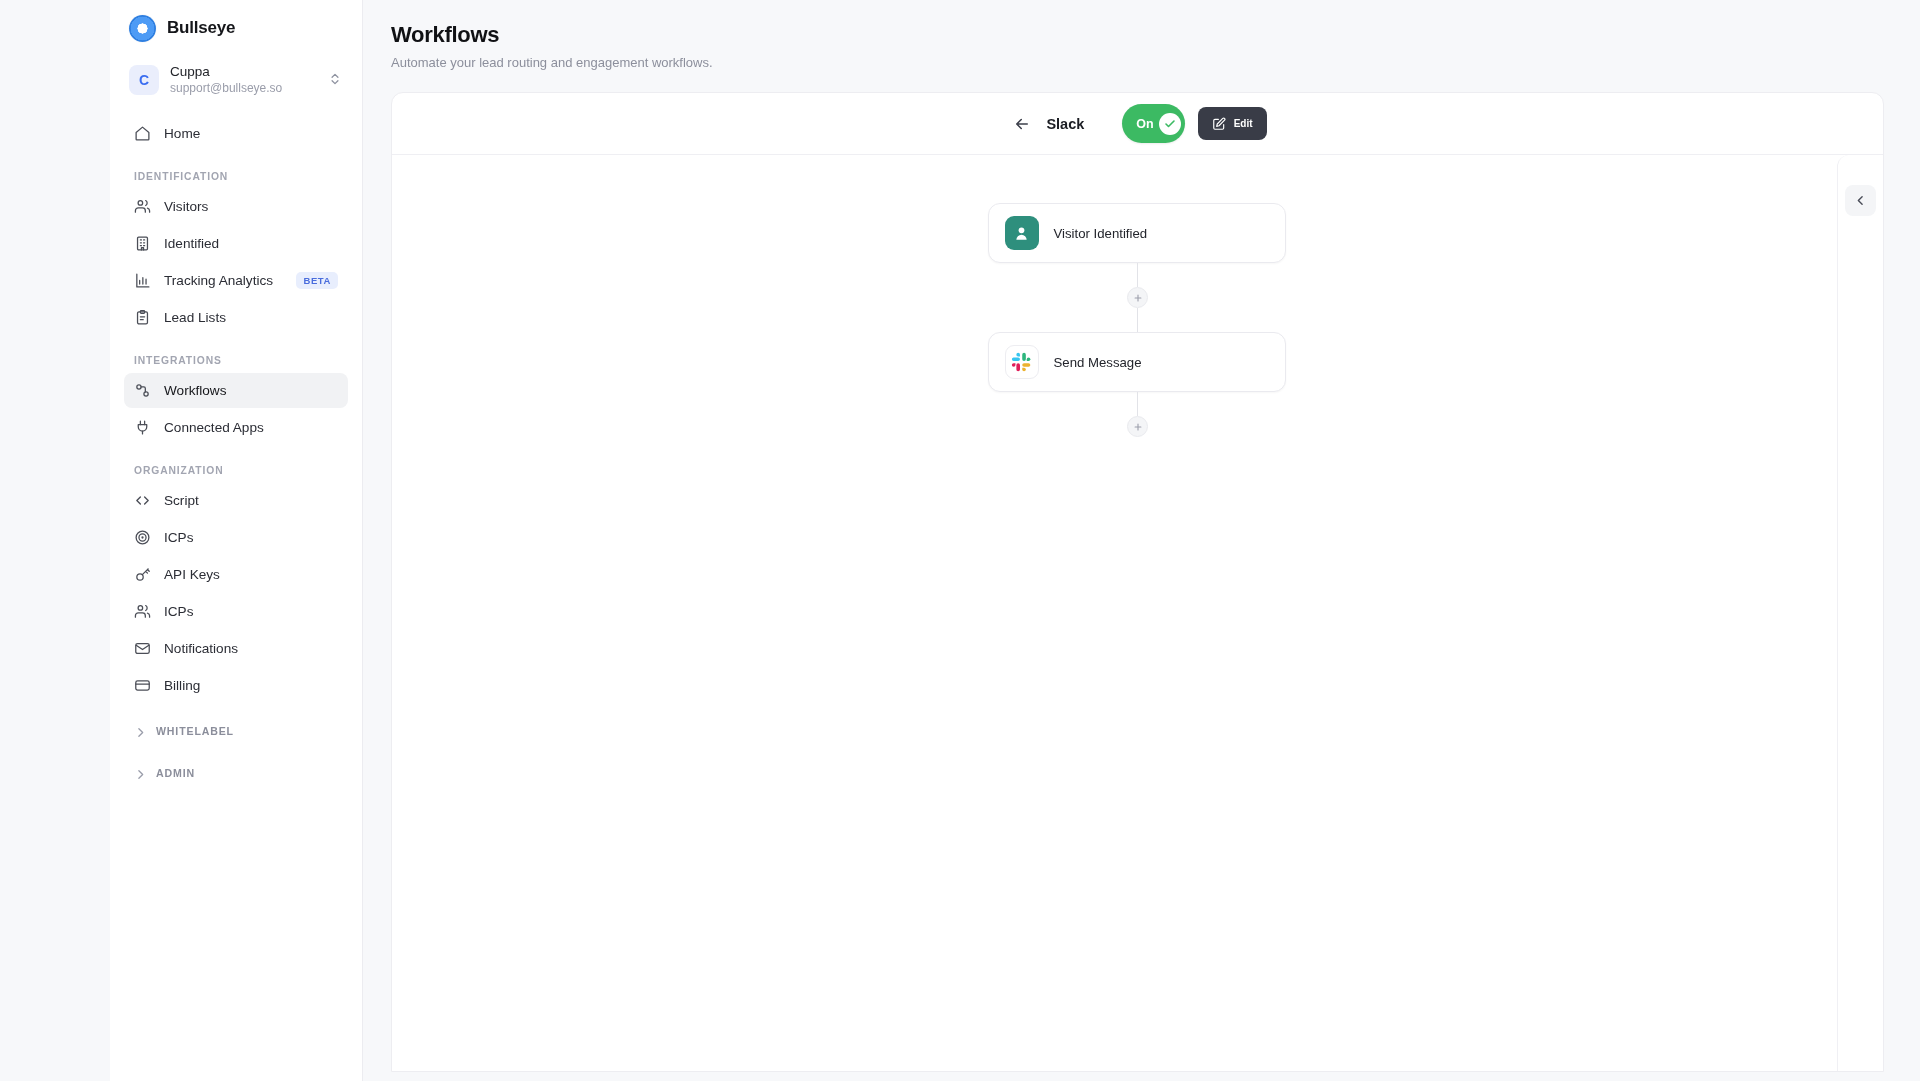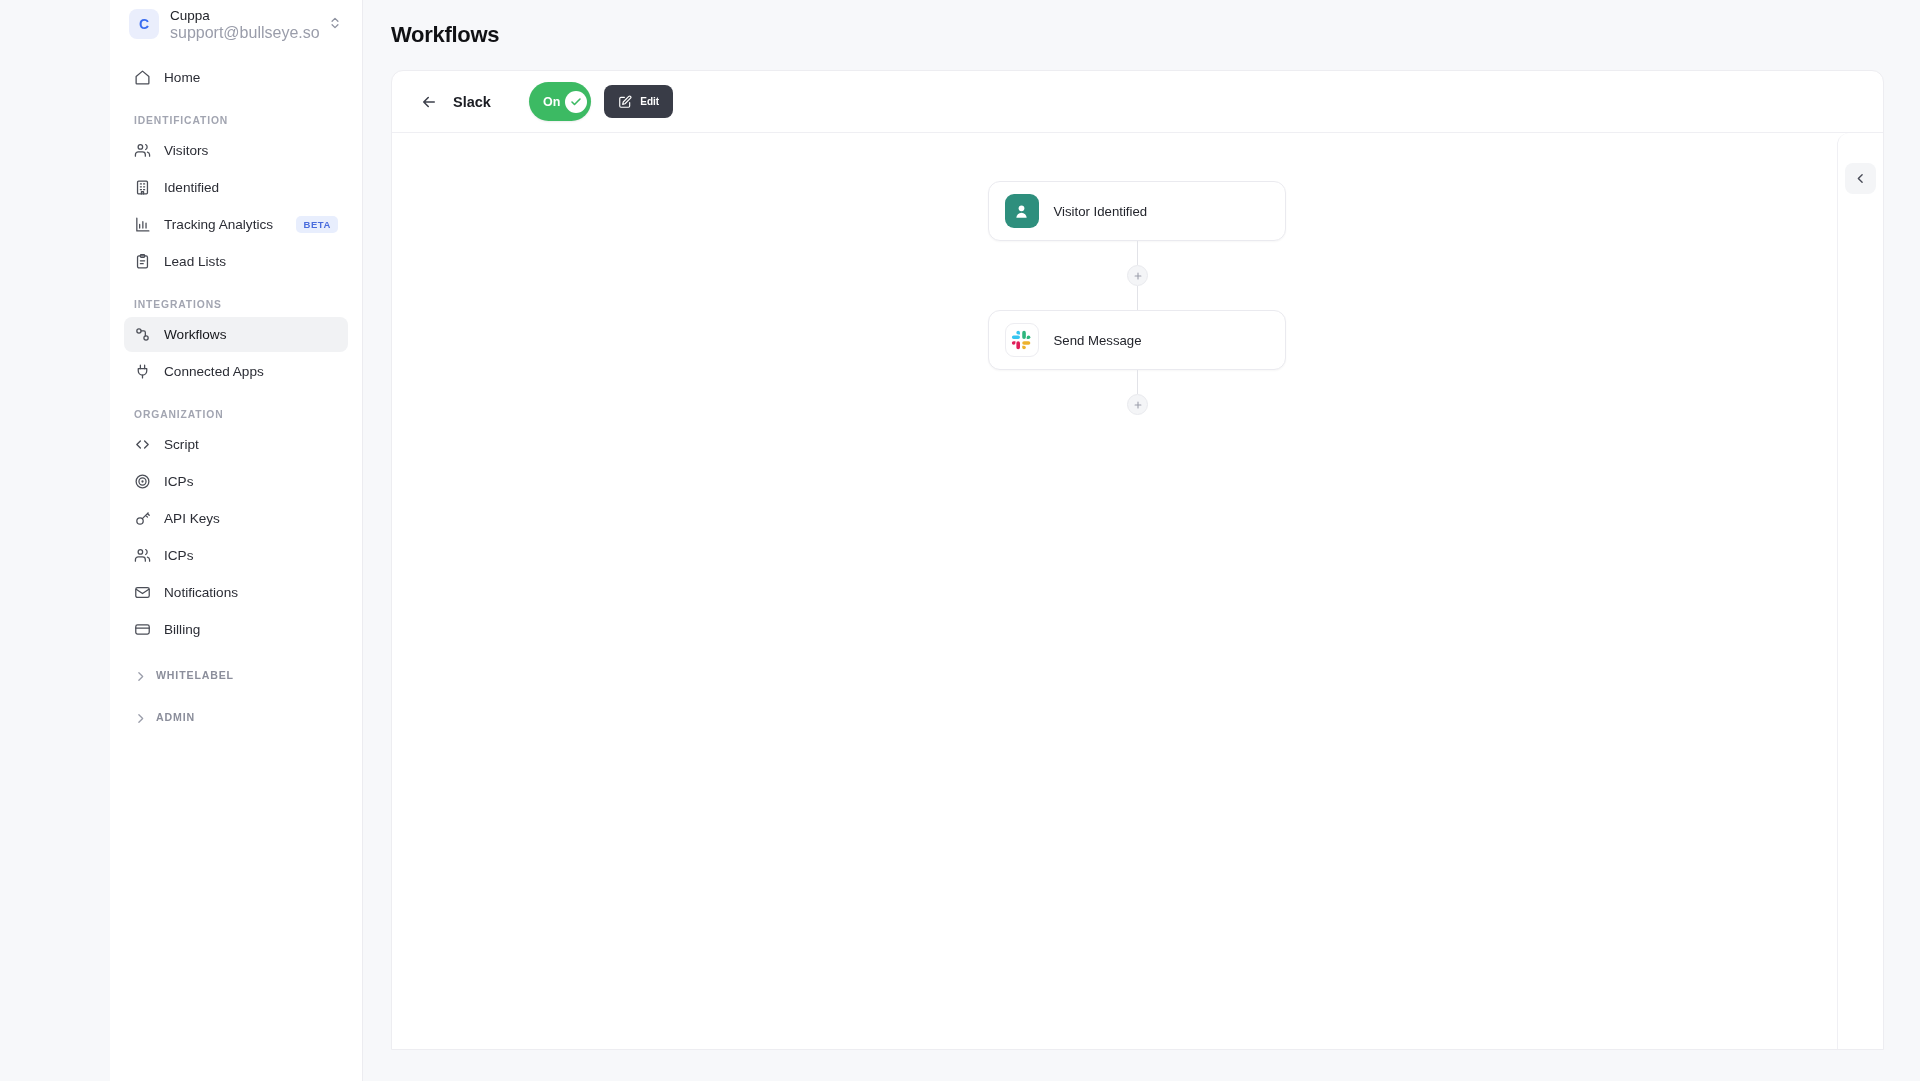--- a/index.html
+++ b/index.html
@@ -37,21 +37,21 @@
     margin-bottom: 12px;
   }
   .acct-avatar {
     width: 30px; height: 30px; border-radius: 8px; flex: 0 0 30px;
     background: #eaeefc; color: #3a6df0;
     display: flex; align-items: center; justify-content: center;
     font-size: 14px; font-weight: 600;
   }
   .acct-text { flex: 1 1 auto; min-width: 0; }
   .acct-name { font-size: 13.5px; color: #22242a; font-weight: 500; line-height: 16px; }
-  .acct-mail { font-size: 16px; color: #9a9daa; line-height: 15px; margin-top: 1px; }
+  .acct-mail { font-size: 12px; color: #9a9daa; line-height: 15px; margin-top: 1px; }
   .acct-chevrons { width: 14px; height: 16px; flex: 0 0 14px; color: #8e92a0; }
 
   .nav-item {
     display: flex; align-items: center; gap: 13px;
     height: 35px; padding: 0 10px; border-radius: 8px;
     cursor: pointer; margin-bottom: 2px;
   }
   .nav-item.active { background: #f1f2f4; }
   .nav-icon { width: 17px; height: 17px; flex: 0 0 17px; color: #4b4e57; display: block; }
   .nav-label { font-size: 13.6px; color: #2b2d35; font-weight: 400; white-space: nowrap; flex: 1 1 auto; }
@@ -86,21 +86,21 @@
     margin-top: 22px;
     background: #ffffff;
     border: 1px solid #ededf1;
     border-radius: 12px 12px 0 0;
     height: 980px;
     display: flex; flex-direction: column;
     overflow: hidden;
   }
   .wf-head {
     height: 62px; flex: 0 0 62px;
-    display: flex; align-items: center; justify-content: flex-start;
+    display: flex; align-items: center; justify-content: center;
     padding: 0 23px 0 28px;
     border-bottom: 1px solid #efeff3;
     gap: 38px;
   }
   .wf-head-left { display: flex; align-items: center; gap: 15px; }
   .back-arrow { width: 18px; height: 18px; color: #3d404b; cursor: pointer; display: block; }
   .wf-title { font-size: 14.5px; font-weight: 700; color: #1b1d23; }
 
   .wf-head-right { display: flex; align-items: center; gap: 13px; }
   .toggle {
@@ -166,20 +166,24 @@
 </style>
 </head>
 <body>
 
 <div class="app">
 
   <div class="rail"></div>
 
   <aside class="sidebar">
 
+    <div class="brand">
+      <div class="brand-logo"></div>
+      <div class="brand-name">Bullseye</div>
+    </div>
 
     <div class="account">
       <div class="acct-avatar">C</div>
       <div class="acct-text">
         <div class="acct-name">Cuppa</div>
         <div class="acct-mail">support@bullseye.so</div>
       </div>
       <span class="acct-chevrons">
         <svg viewBox="0 0 24 24" fill="none" stroke="currentColor" stroke-width="2.2" stroke-linecap="round" stroke-linejoin="round">
           <path d="M7 9l5-5 5 5M7 15l5 5 5-5"></path>
@@ -346,20 +350,21 @@
           </svg>
       </span>
       <span class="txt">ADMIN</span>
     </div>
 
   </aside>
 
   <main class="main">
 
     <h1 class="page-title">Workflows</h1>
+    <p class="page-sub">Automate your lead routing and engagement workflows.</p>
 
     <section class="wf-card">
 
       <header class="wf-head">
         <div class="wf-head-left">
           <span class="back-arrow">
             <svg viewBox="0 0 24 24" fill="none" stroke="currentColor" stroke-width="2.1" stroke-linecap="round" stroke-linejoin="round">
               <path d="M19 12H5M11 6l-6 6 6 6"></path>
             </svg>
           </span>

